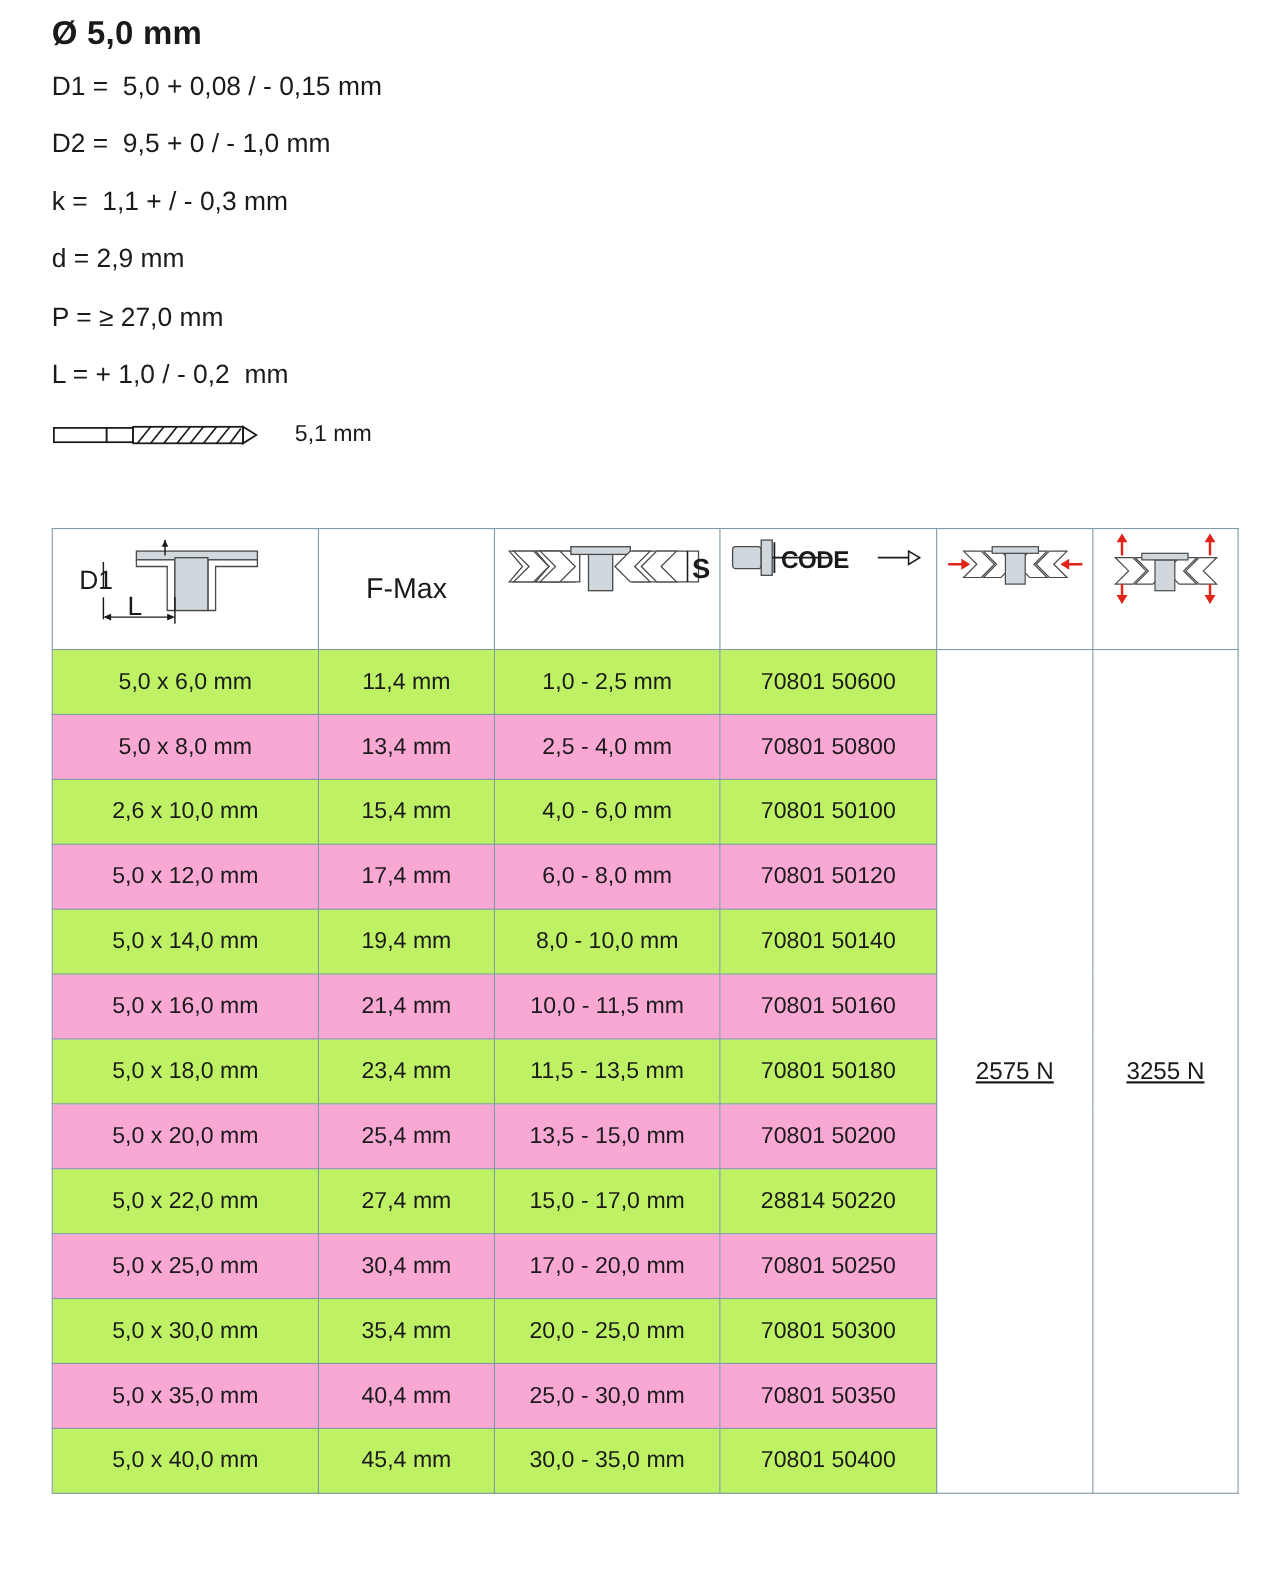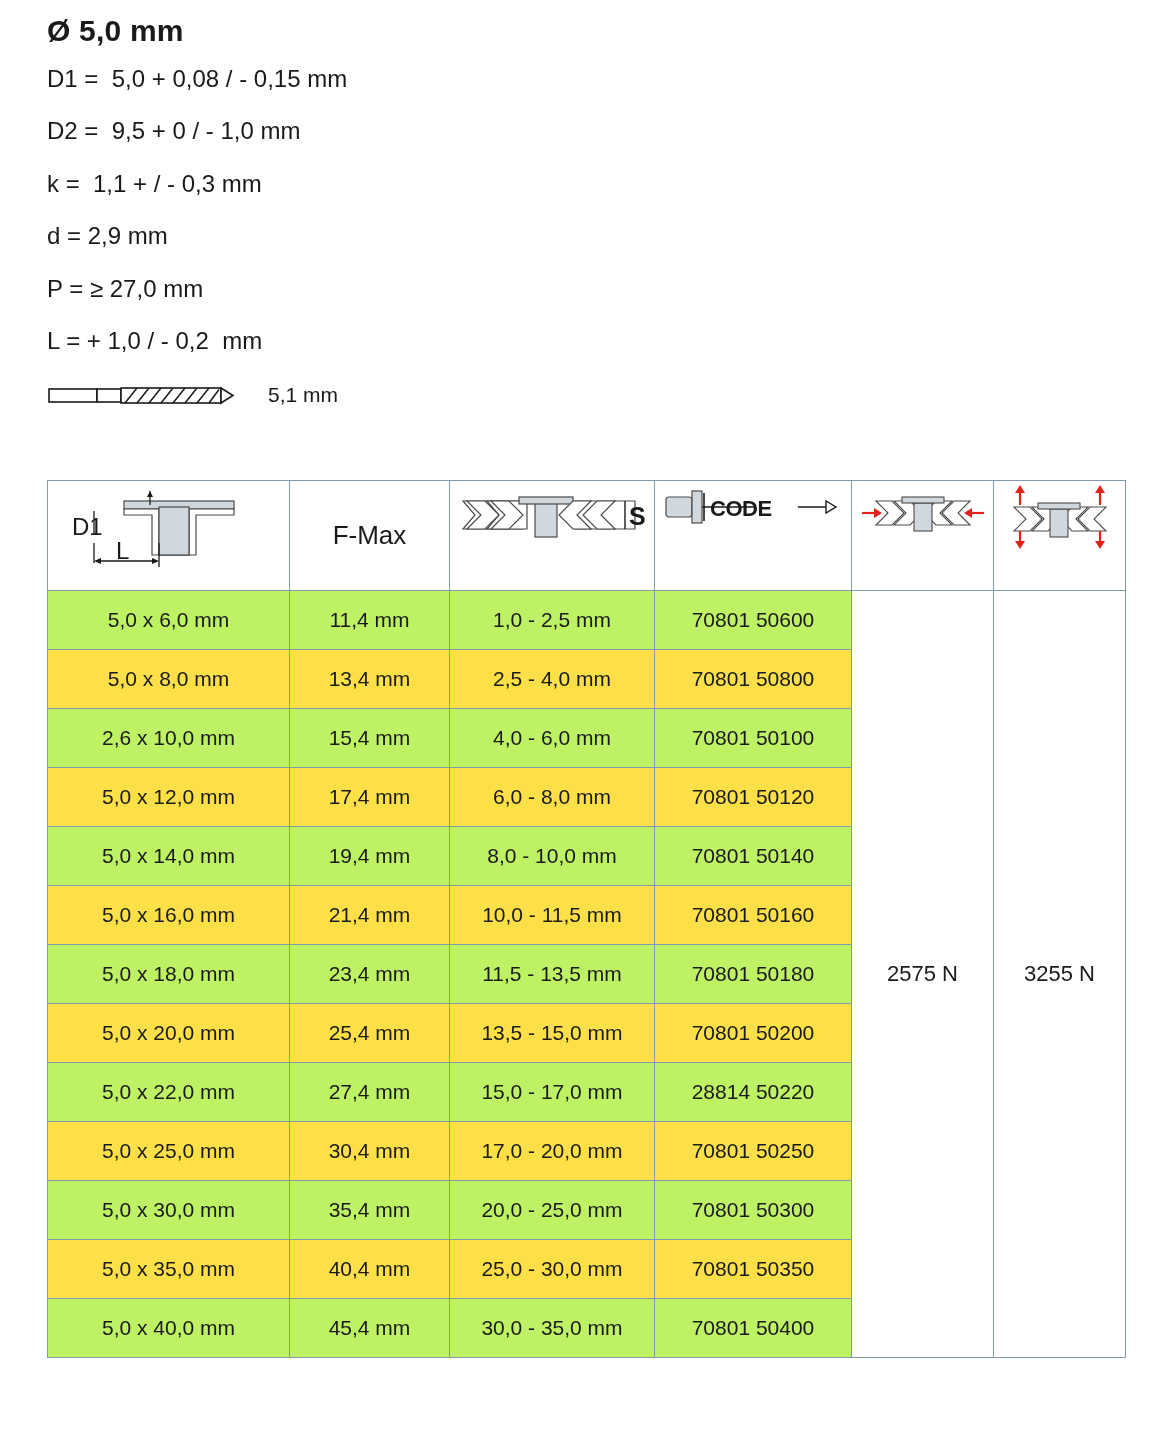--- a/index.html
+++ b/index.html
@@ -60,29 +60,30 @@
     height: 110px;
     background: #ffffff;
   }
   .hdr-fmax {
     font-size: 26px;
     text-align: center;
   }
   tbody td {
     height: 59px;
     font-size: 21px;
-    background: #fde047;
+    background: #f9a8d4;
     white-space: nowrap;
   }
   tbody tr.alt td {
     background: #bef264;
   }
   td.force-cell {
     font-size: 22px;
     background: #ffffff !important;
+    text-decoration: underline;
   }
   
   col.c-size  { width: 242px; }
   col.c-fmax  { width: 160px; }
   col.c-s     { width: 205px; }
   col.c-code  { width: 197px; }
   col.c-shear { width: 142px; }
   col.c-tens  { width: 132px; }
 
   .icon-wrap {

